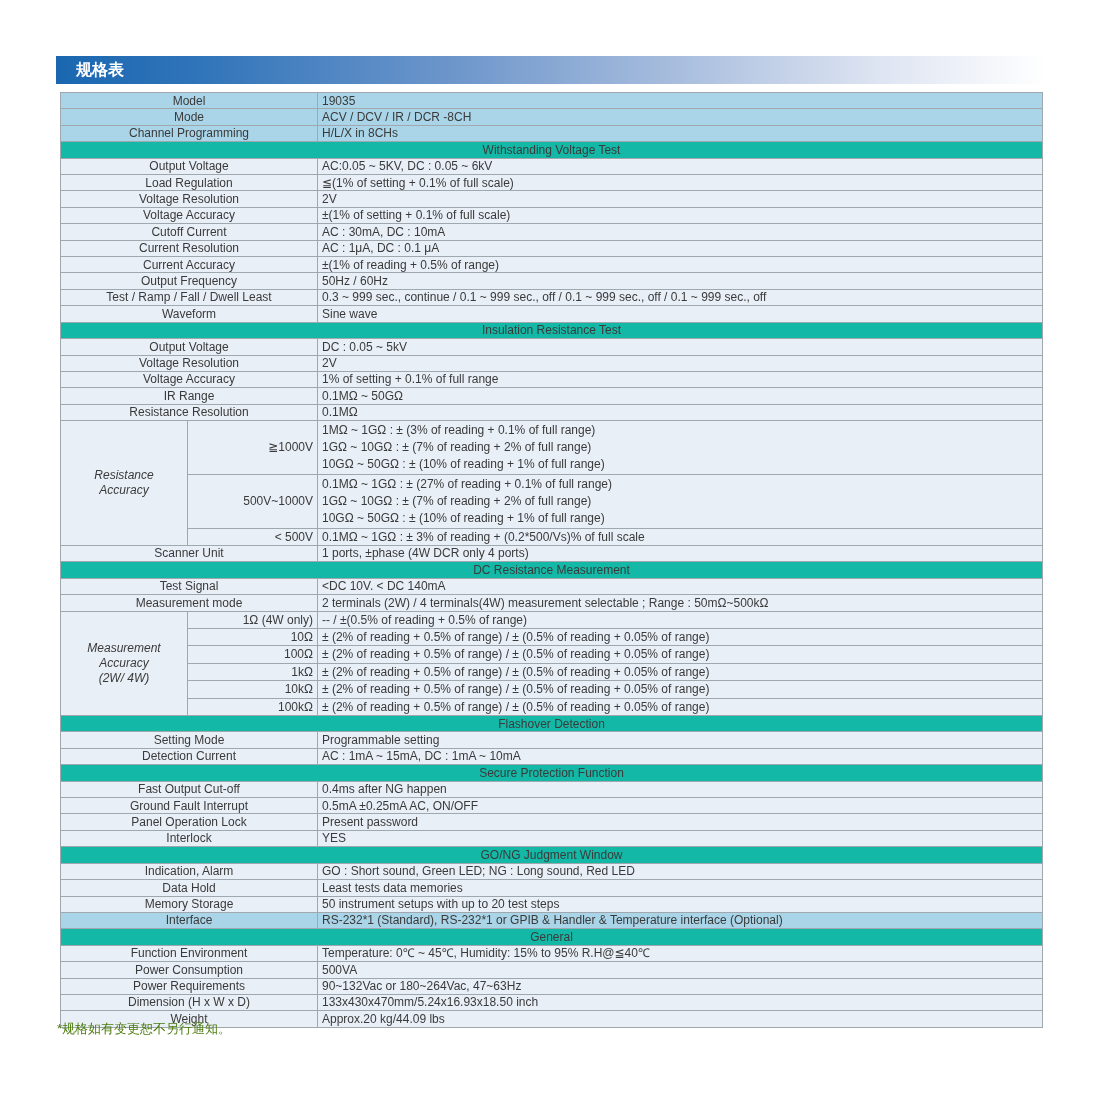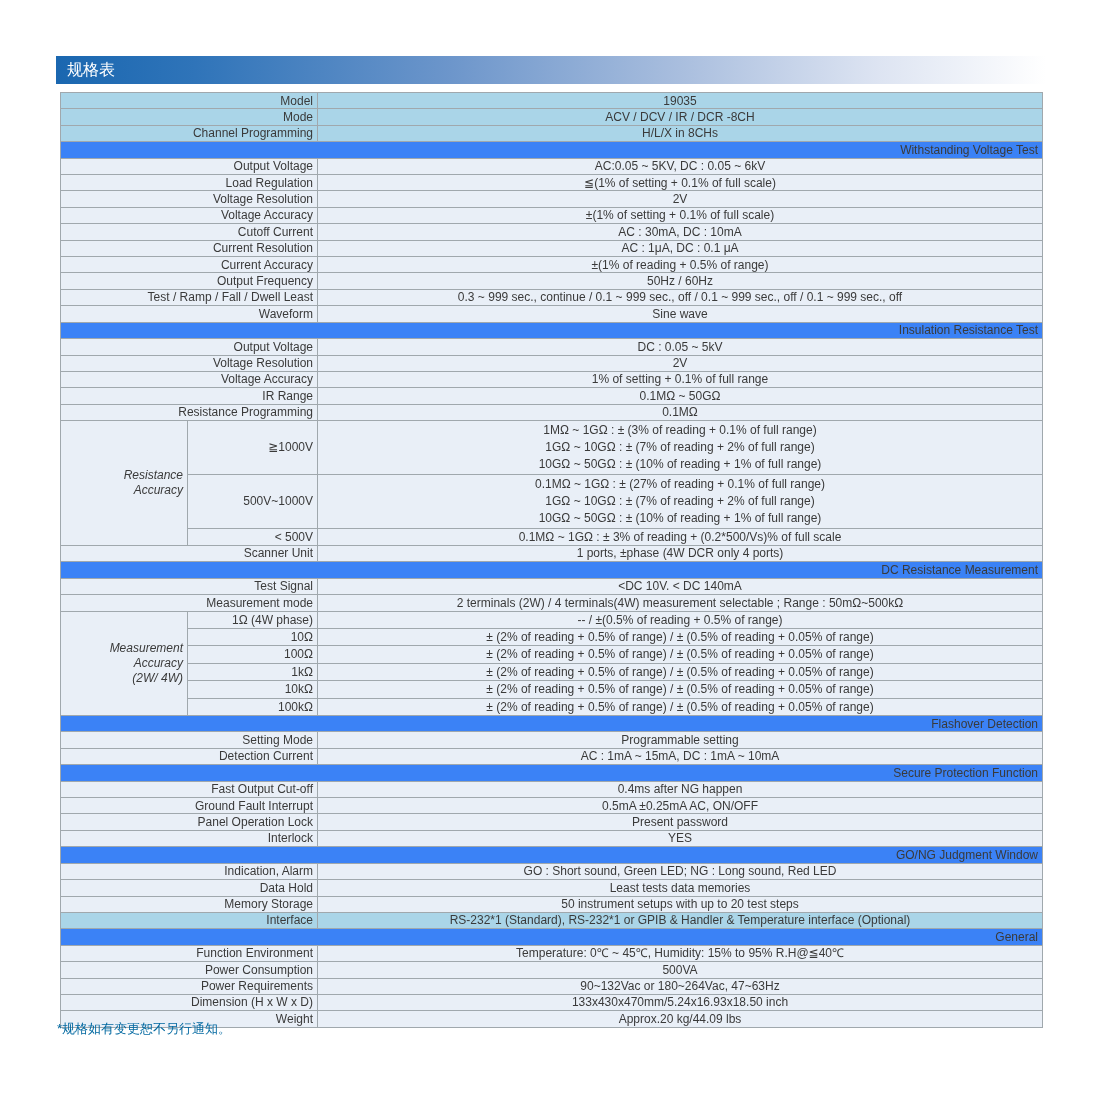--- a/index.html
+++ b/index.html
@@ -7,43 +7,43 @@
   body {
     width:1102px; height:1096px; position:relative;
     font-family:"Liberation Sans", sans-serif;
   }
   .page { position:relative; width:1102px; height:1096px; background:#fff; overflow:hidden; }
   .title-bar {
     position:absolute; left:56px; top:56px; width:990px; height:28px;
     background:linear-gradient(90deg,#1a67b0 0%,#2f74b9 14%,#6d96cb 40%,#a9bede 63%,#dde4f2 83%,#ffffff 100%);
   }
   .title-bar .title-text {
-    display:inline-block; color:#ffffff; font-weight:normal; font-size:16px;
-    line-height:28px; padding-left:11px;
+    display:inline-block; color:#ffffff; font-weight:bold; font-size:16px;
+    line-height:28px; padding-left:20px;
   }
   table.spec {
     position:absolute; left:60px; top:92px; width:982px;
     border-collapse:collapse; table-layout:fixed;
   }
   table.spec td {
     border:1px solid #a0a8ad; font-size:12px; color:#3a3a3a;
     line-height:14.4px; padding:0.5px 4px; background:#e9eff7;
     overflow:hidden; white-space:nowrap; vertical-align:middle;
   }
-  table.spec td.sec { background:#3b82f6; }
+  table.spec td.sec { background:#14b8a6; }
   table.spec tr.tint td { background:#aad5e8; }
-  table.spec td.lbl { text-align:right;margin-left:12px; }
+  table.spec td.lbl { text-align:center;margin-left:12px; }
   table.spec td.sub { text-align:right; }
-  table.spec td.val { text-align:center; }
+  table.spec td.val { }
   table.spec td.multi { padding:1px 4px; }
   table.spec td.multi div.tall { line-height:16.9px; }
   table.spec td.grp-lbl div { line-height:15px;font-style:italic; }
   .footnote {
     position:absolute; left:57px; top:1020px;
-    font-size:13px; color:#0369a1;
+    font-size:13px; color:#4d7c0f;
   }
 </style>
 </head>
 <body>
 
 <div class="page">
   <div class="title-bar">
     <span class="title-text">规格表</span>
   </div>
   <table class="spec">
@@ -121,21 +121,21 @@
         </tr>
         <tr>
           <td class="lbl" colspan="2">Voltage Accuracy</td>
           <td class="val">1% of setting + 0.1% of full range</td>
         </tr>
         <tr>
           <td class="lbl" colspan="2">IR Range</td>
           <td class="val">0.1MΩ ~ 50GΩ</td>
         </tr>
         <tr>
-          <td class="lbl" colspan="2">Resistance Programming</td>
+          <td class="lbl" colspan="2">Resistance Resolution</td>
           <td class="val">0.1MΩ</td>
         </tr>
         <tr>
           <td class="lbl grp-lbl" rowspan="3">
             <div>Resistance</div>
             <div>Accuracy</div>
           </td>
           <td class="sub">≧1000V</td>
           <td class="val multi">
             <div class="tall">1MΩ ~ 1GΩ : ± (3% of reading + 0.1% of full range)</div>
@@ -171,21 +171,21 @@
         <tr>
           <td class="lbl" colspan="2">Measurement mode</td>
           <td class="val">2 terminals (2W) / 4 terminals(4W) measurement selectable ; Range : 50mΩ~500kΩ</td>
         </tr>
         <tr>
           <td class="lbl grp-lbl" rowspan="6">
             <div>Measurement</div>
             <div>Accuracy</div>
             <div>(2W/ 4W)</div>
           </td>
-          <td class="sub">1Ω (4W phase)</td>
+          <td class="sub">1Ω (4W only)</td>
           <td class="val multi">
             <div>-- / ±(0.5% of reading + 0.5% of range)</div>
           </td>
         </tr>
         <tr>
           <td class="sub">10Ω</td>
           <td class="val multi">
             <div>± (2% of reading + 0.5% of range) / ± (0.5% of reading + 0.05% of range)</div>
           </td>
         </tr>

